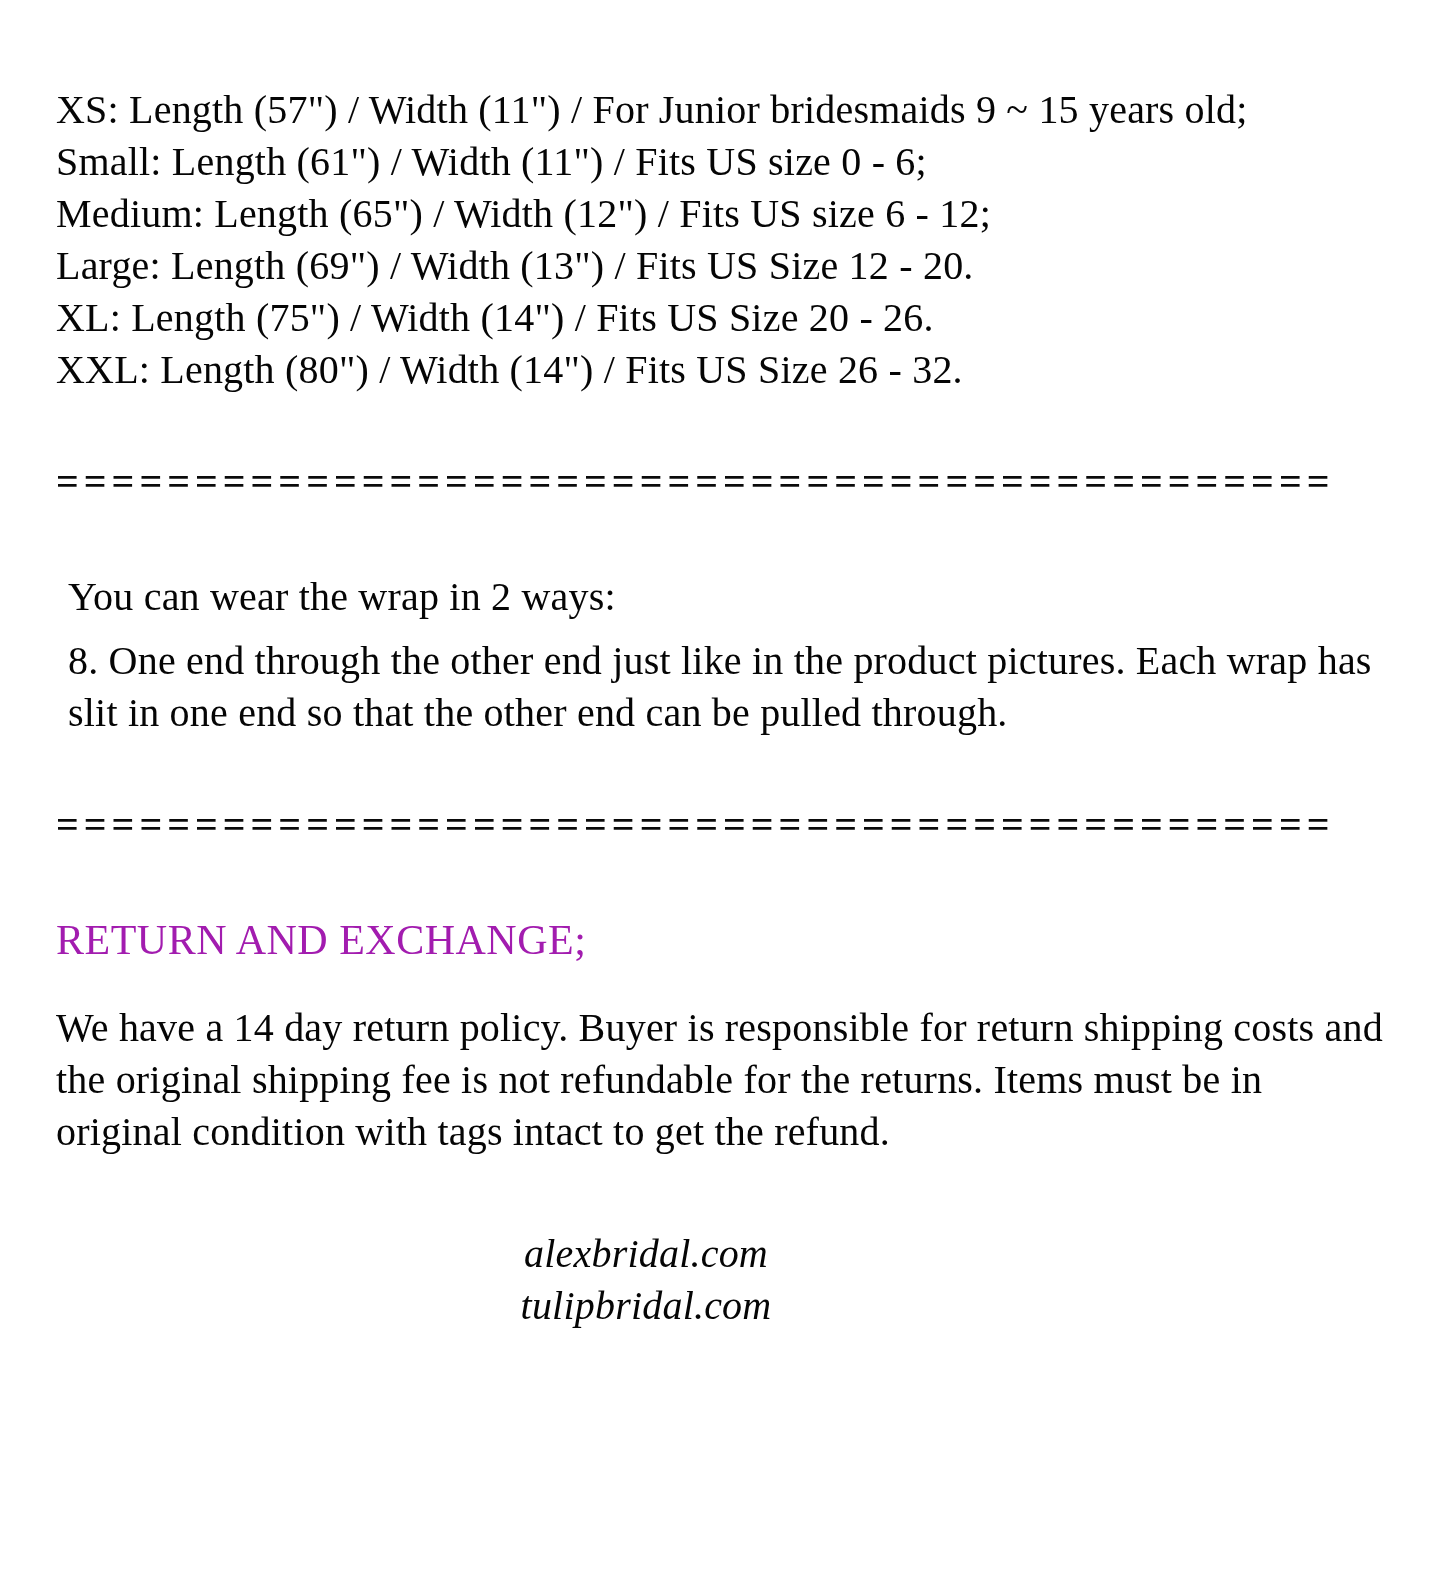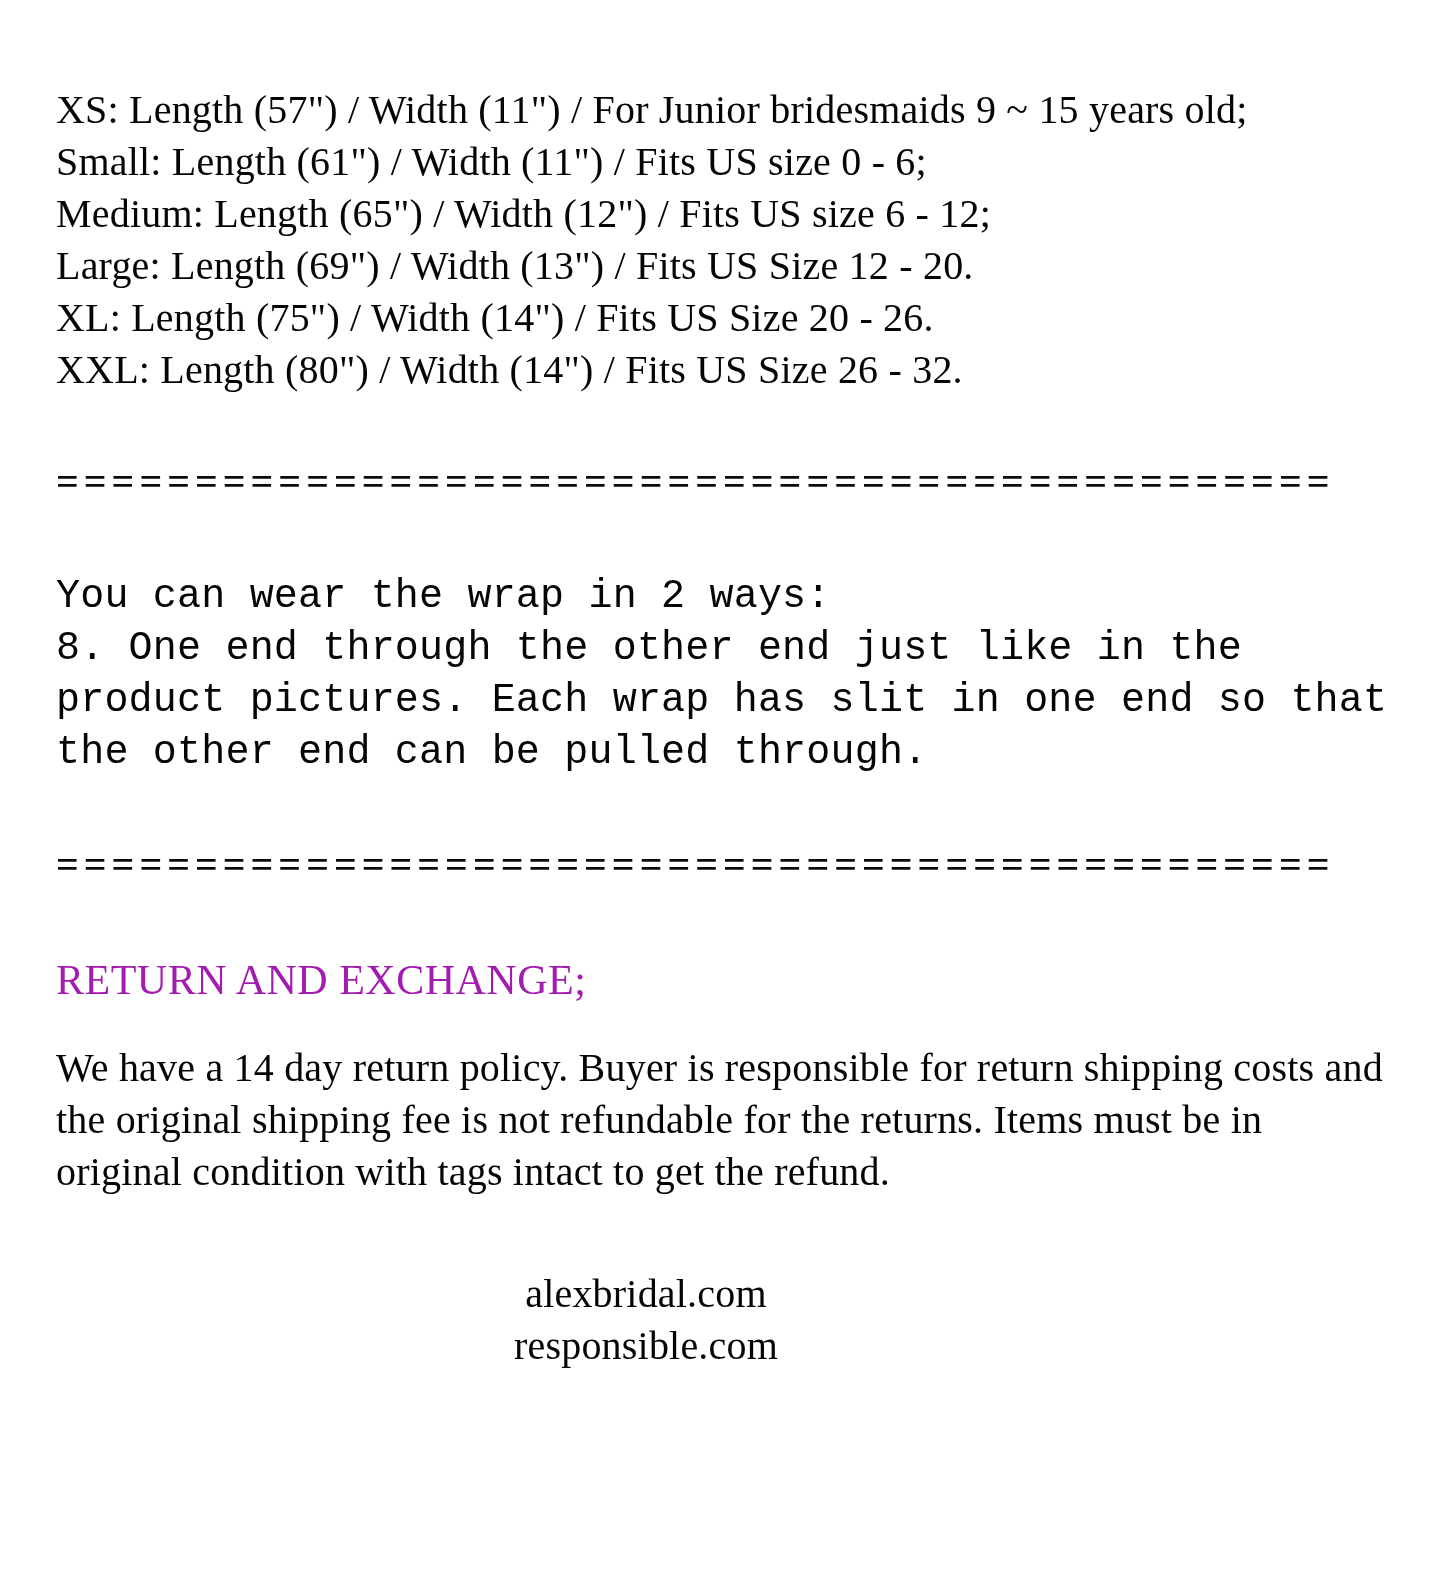--- a/index.html
+++ b/index.html
@@ -35,32 +35,33 @@
   .divider {
     font-size: 40px;
     font-weight: bold;
     letter-spacing: 5px;
     white-space: nowrap;
     overflow: hidden;
     width: 1340px;
     margin: 62px 0 66px 0;
     color: #0a0a0a;
   }
-  .wear-section .para { margin: 0; font-family: Liberation Mono, monospace; }
+  .wear-section .para { margin: 12px; }
   .returns-heading {
     font-size: 42px;
     line-height: 52px;
     margin: 20px 0 0 0;
     letter-spacing: 0.5px;
   }
   .returns-body { margin-top: 36px; }
   .footer {
     margin-top: 70px;
     width: 1180px;
     text-align: center;
+    font-style: italic;
   }
   .footer .line { white-space: normal; }
 </style>
 </head>
 <body>
 
 <div class="doc">
 
   <div class="sizing-section">
     <div class="line">XS: Length (57") / Width (11") / For Junior bridesmaids 9 ~ 15 years old;</div>
@@ -80,16 +81,16 @@
 
   <div class="divider">==============================================</div>
 
   <div class="returns-section">
     <div class="returns-heading" style="color: #a21caf;">RETURN AND EXCHANGE;</div>
     <div class="para returns-body">We have a 14 day return policy. Buyer is responsible for return shipping costs and the original shipping fee is not refundable for the returns. Items must be in original condition with tags intact to get the refund.</div>
   </div>
 
   <div class="footer">
     <div class="line">alexbridal.com</div>
-    <div class="line">responsible.com</div>
+    <div class="line">tulipbridal.com</div>
   </div>
 
 </div>
 
 </body></html>

